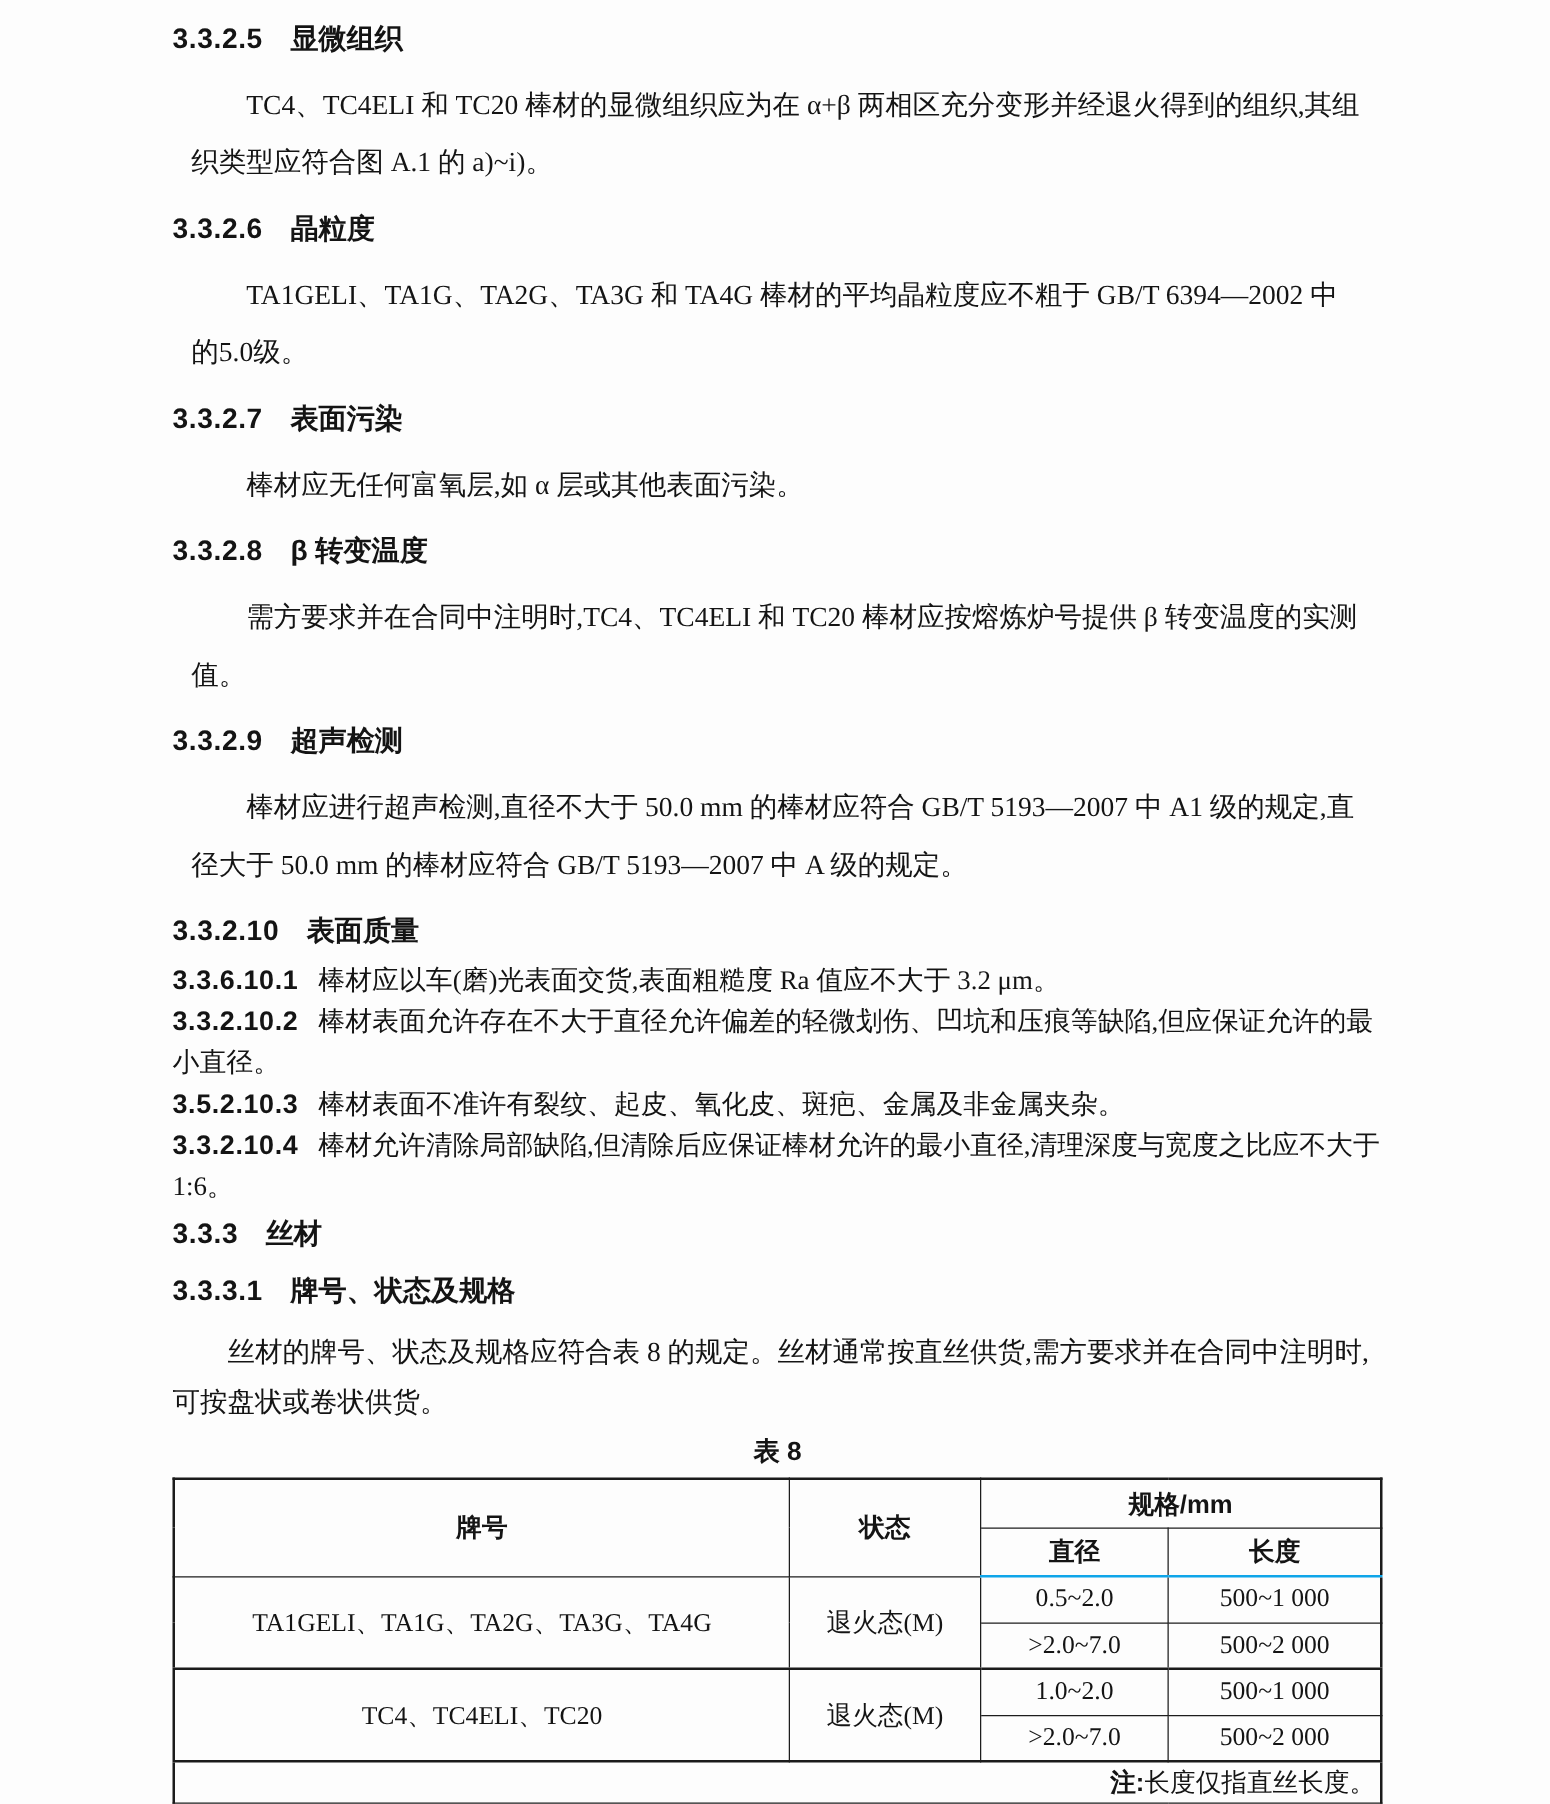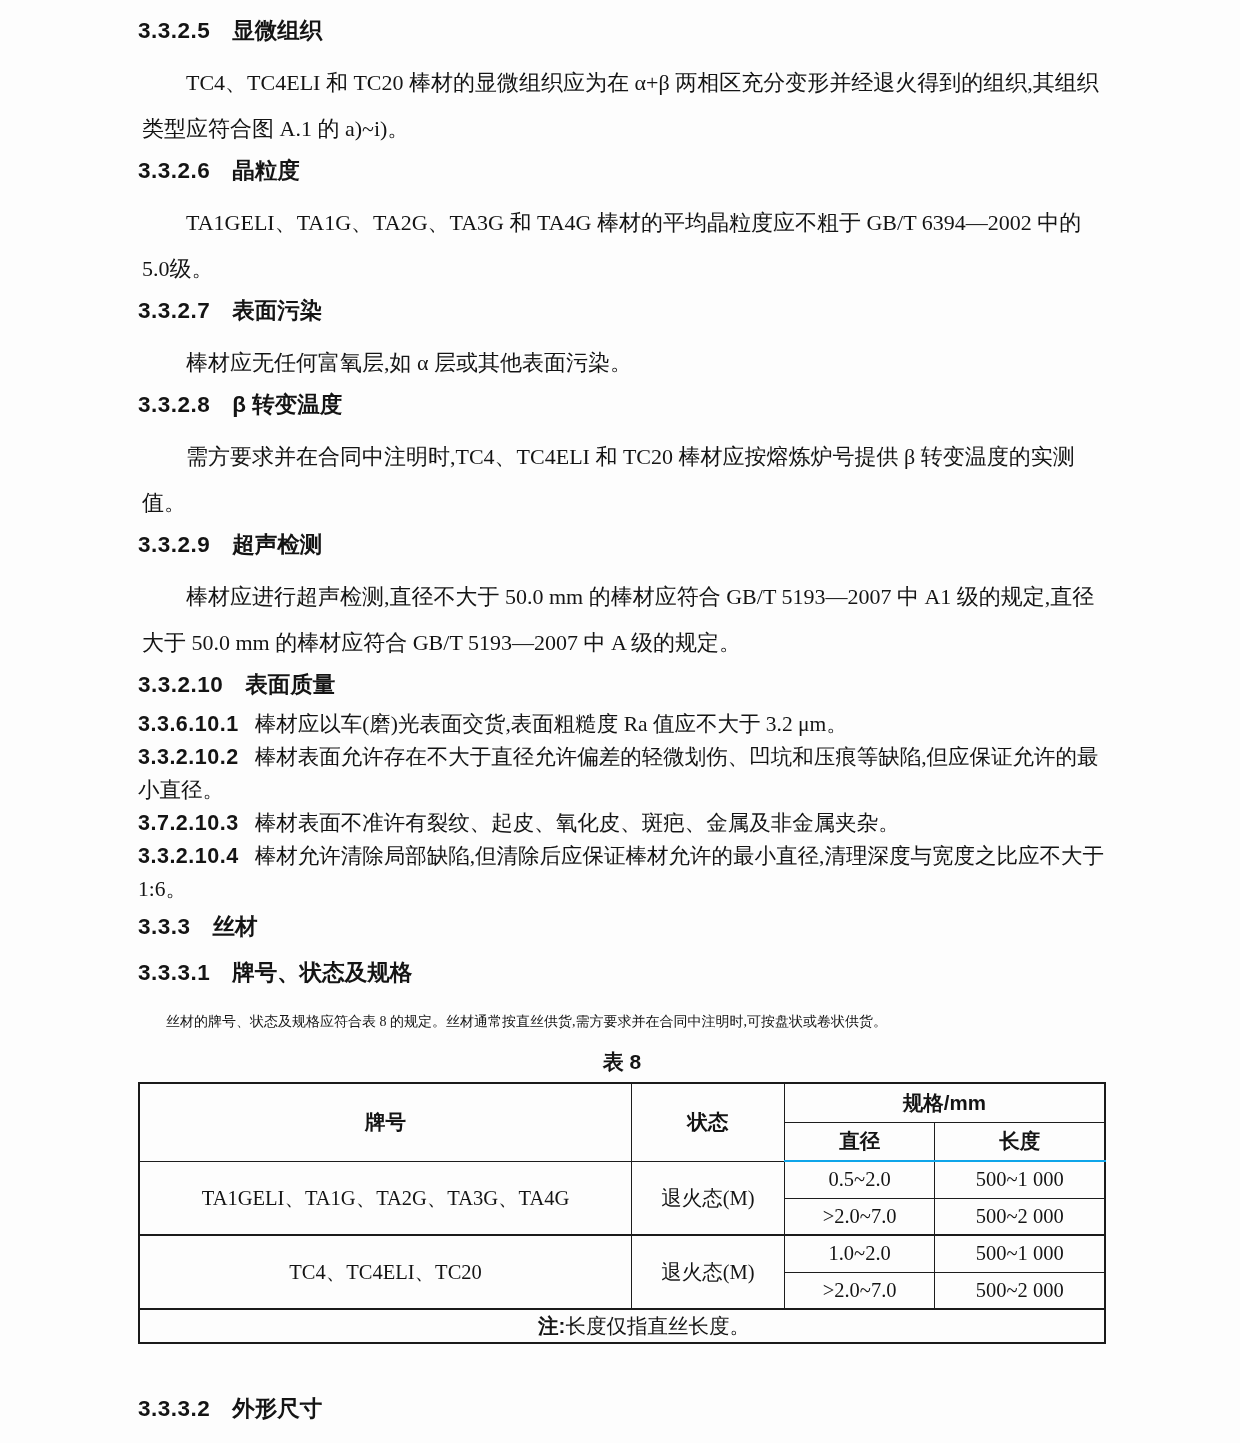--- a/index.html
+++ b/index.html
@@ -26,25 +26,25 @@
     line-height: 30px;
     margin: 0 0 14px 0;
     white-space: nowrap;
   }
   .sec .num { letter-spacing: 0.5px; }
   
   .para {
     font-size: 22px;
     line-height: 46px;
     text-indent: 2em;
-    margin: 4px;
+    margin: 15px;
     font-weight: 500;
   }
   .para-tight {
-    font-size: 14px;
+    font-size: 22px;
     line-height: 40px;
     text-indent: 2em;
     margin: 0;
     font-weight: 500;
   }
   
   .clause {
     font-size: 21.5px;
     line-height: 33px;
     margin: 0;
@@ -87,21 +87,21 @@
     font-family: "Liberation Sans", "DejaVu Sans", sans-serif;
     font-weight: 700;
     height: 39px;
   }
   table.t8 td { height: 37px; font-weight: 500; }
   table.t8 tr.hdr-top th { border-bottom-width: 1px; }
   table.t8 tr.hdr-bottom th { border-bottom: 2px solid #0ea5e9; }
   table.t8 tr.group-start td { border-top: 2px solid #1b1b1b; }
   table.t8 tr.note-row td {
     border-top: 2px solid #1b1b1b;
-    text-align: center;
+    text-align: right;
     padding-left: 48px;
     height: 33px;
     font-size: 20.5px;
   }
   table.t8 tr.note-row .note-label {
     font-family: "Liberation Sans", "DejaVu Sans", sans-serif;
     font-weight: 700;
   }
 </style>
 </head>
@@ -144,21 +144,21 @@
     <span>表面质量</span>
   </h2>
 
   <p class="clause">
     <span class="cnum">3.3.6.10.1</span><span>棒材应以车(磨)光表面交货,表面粗糙度 Ra 值应不大于 3.2 μm。</span>
   </p>
   <p class="clause">
     <span class="cnum">3.3.2.10.2</span><span>棒材表面允许存在不大于直径允许偏差的轻微划伤、凹坑和压痕等缺陷,但应保证允许的最小直径。</span>
   </p>
   <p class="clause">
-    <span class="cnum">3.7.2.10.3</span><span>棒材表面不准许有裂纹、起皮、氧化皮、斑疤、金属及非金属夹杂。</span>
+    <span class="cnum">3.5.2.10.3</span><span>棒材表面不准许有裂纹、起皮、氧化皮、斑疤、金属及非金属夹杂。</span>
   </p>
   <p class="clause">
     <span class="cnum">3.3.2.10.4</span><span>棒材允许清除局部缺陷,但清除后应保证棒材允许的最小直径,清理深度与宽度之比应不大于 1:6。</span>
   </p>
 
   <h2 class="sec mt6">
     <span class="num">3.3.3</span>
     <span>丝材</span>
   </h2>
 

